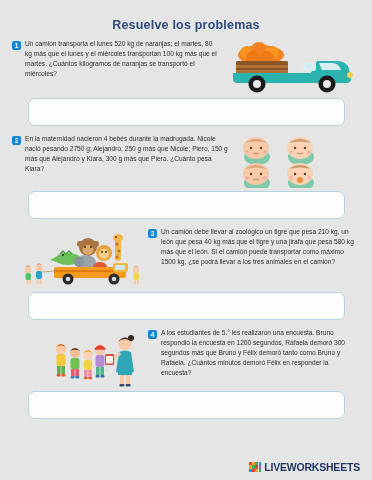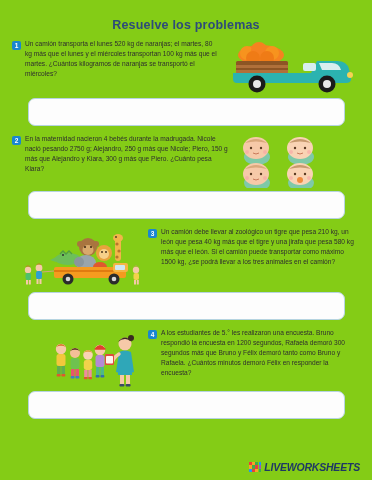--- a/index.html
+++ b/index.html
@@ -11,21 +11,21 @@
     height: 480px;
     background: #ffffff;
     font-family: "Liberation Sans", sans-serif;
     overflow: hidden;
     position: relative;
   }
   .sheet {
     position: relative;
     width: 372px;
     height: 480px;
-    background: #84cc16;
+    background: #e5e5e5;
   }
   .page-title {
     text-align: center;
     color: #2d4b7a;
     font-size: 12.5px;
     font-weight: bold;
     letter-spacing: 0.2px;
     padding-top: 18px;
     padding-bottom: 2px;
     line-height: 1.2;
@@ -77,21 +77,20 @@
     background: #fdfdfd;
     box-sizing: border-box;
   }
   .footer {
     position: absolute;
     right: 12px;
     bottom: 7px;
     display: flex;
     align-items: center;
     gap: 3px;
-    font-style: italic;
   }
   .lw-logo-icon {
     width: 12px;
     height: 11px;
     display: grid;
     grid-template-columns: repeat(4, 1fr);
     grid-template-rows: repeat(3, 1fr);
     gap: 0.5px;
   }
   .lw-logo-icon i { display: block; }

